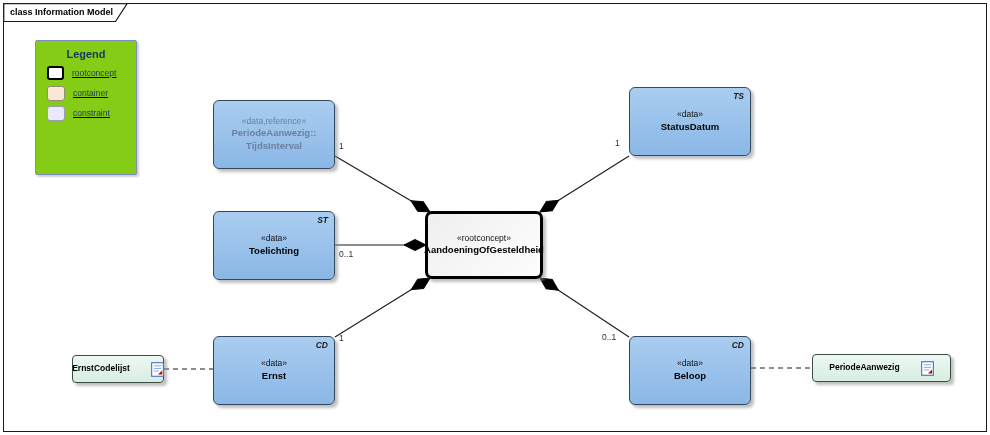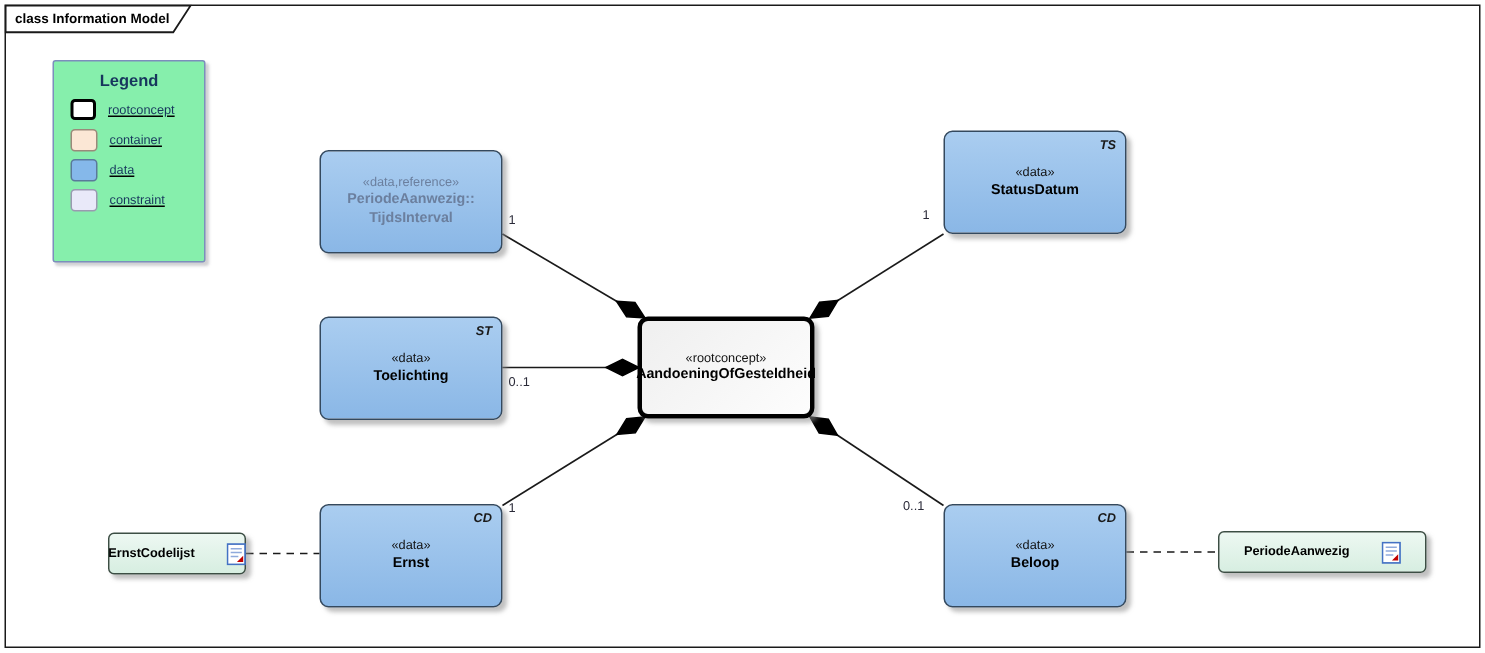--- a/index.html
+++ b/index.html
@@ -14,21 +14,21 @@
   }
   .frame-tab{position:absolute;left:3px;top:3px;width:127px;height:20px;}
   .frame-tab svg{position:absolute;left:0;top:0;}
   .frame-tab .tab-label{
     position:absolute;left:7px;top:4px;font-size:9px;font-weight:bold;color:#000;
     white-space:nowrap;
   }
   
   .legend{
     position:absolute;left:35px;top:40px;width:100px;height:133px;
-    background:#86efac;border:1px solid #7c8ebc;border-radius:2px;
+    background:#84cc16;border:1px solid #7c8ebc;border-radius:2px;
     box-shadow:2px 2px 2px rgba(120,120,130,0.35);
   }
   .legend-title{
     text-align:center;font-size:11px;font-weight:bold;color:#17365d;
     padding-top:7px;padding-bottom:5px;
   }
   .legend-item{display:flex;align-items:center;gap:8px;padding:0 0 4px 11px;height:16px;text-decoration:underline;}
   .swatch{width:16px;height:13px;border-radius:3px;flex:0 0 auto;}
   .sw-rootconcept{background:#ffffff;border:2.5px solid #000000;width:13px;height:10px;}
   .sw-container{background:#fbe7d5;border:1px solid #9a8a7a;}
@@ -107,24 +107,20 @@
     <div class="legend-title">Legend</div>
     <div class="legend-item">
       <span class="swatch sw-rootconcept"></span>
       <span class="legend-label">rootconcept</span>
     </div>
     <div class="legend-item">
       <span class="swatch sw-container"></span>
       <span class="legend-label">container</span>
     </div>
     <div class="legend-item">
-      <span class="swatch sw-data"></span>
-      <span class="legend-label">data</span>
-    </div>
-    <div class="legend-item">
       <span class="swatch sw-constraint"></span>
       <span class="legend-label">constraint</span>
     </div>
   </div>
 
   <div class="node data-node ref-node" style="left:213px;top:100px;">
     <span class="stereo">«data,reference»</span>
     <span class="nname">PeriodeAanwezig::</span>
     <span class="nname">TijdsInterval</span>
   </div>

